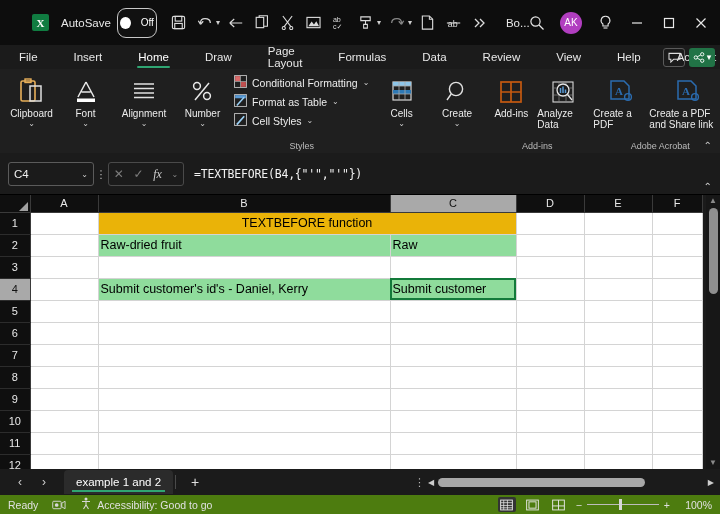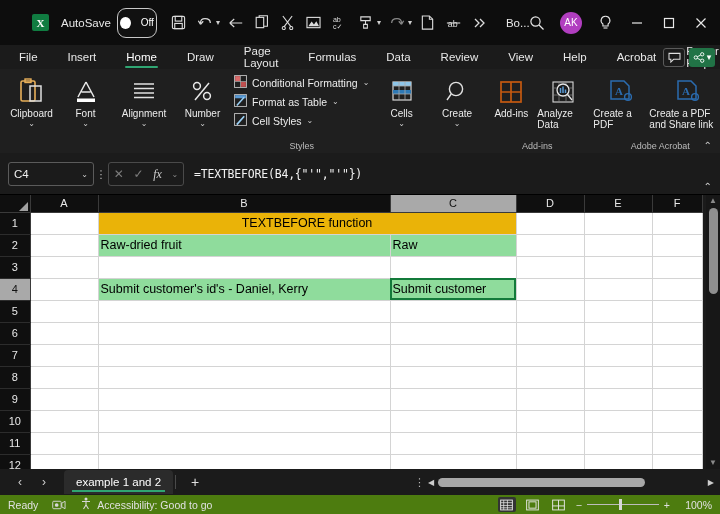--- a/index.html
+++ b/index.html
@@ -43,21 +43,21 @@
   .avatar {
     width: 22px; height: 22px; border-radius: 50%; background: #b13ec0;
     color: #fff; font-size: 10px; display: flex; align-items: center; justify-content: center;
     margin: 0 6px;
   }
   .wbtn { width: 30px; height: 30px; display: flex; align-items: center; justify-content: center; color: #e8e8e8; font-size: 13px; }
 
   
   .menubar {
     height: 24px; background: #1b1b1b; display: flex; align-items: center;
-    padding-left: 10px; gap: 12px; flex: 0 0 24px; position: relative;
+    padding-left: 10px; gap: 18px; flex: 0 0 24px; position: relative;
   }
   .mtab { font-size: 11.5px; color: #e8e8e8; padding: 0 9px; height: 24px; display: flex; align-items: center; position: relative; }
   .mtab.active { color: #ffffff; }
   .mtab.active::after {
     content: ""; position: absolute; left: 8px; right: 8px; bottom: 1px; height: 2px; background: #2fa572; border-radius: 1px;
   }
   .menu-right { position: absolute; right: 5px; display: flex; align-items: center; gap: 4px; }
   .cbox { width: 22px; height: 19px; border: 1px solid #5a5a5a; border-radius: 3px; display: flex; align-items: center; justify-content: center; font-size: 10px; }
   .sharebox { width: 26px; height: 19px; background: #217346; border-radius: 3px; display: flex; align-items: center; justify-content: center; gap: 2px; font-size: 9px; color: #fff; }
 

